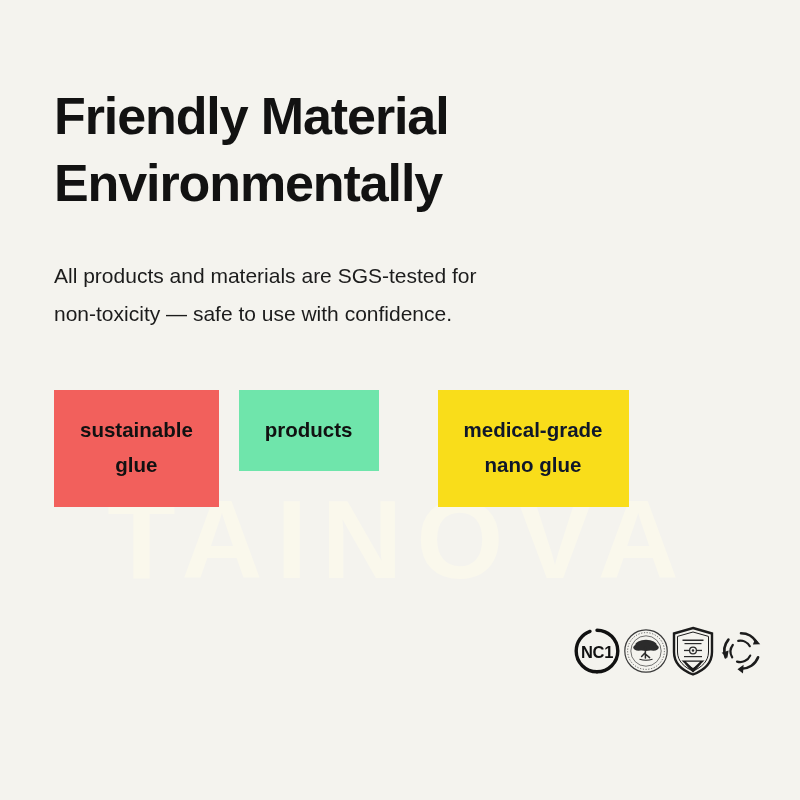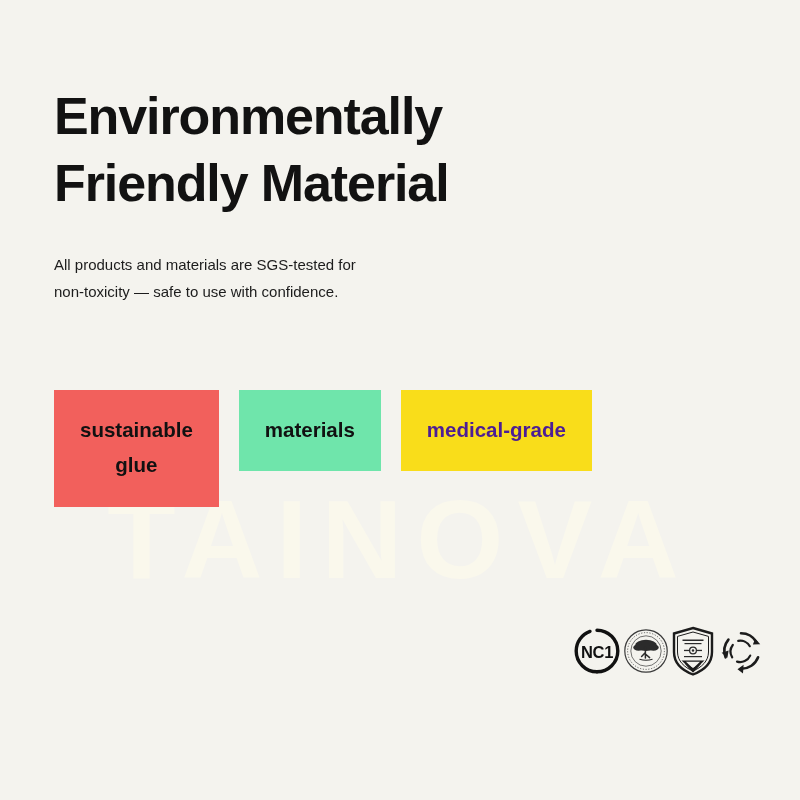--- a/index.html
+++ b/index.html
@@ -58,21 +58,21 @@
   .headline .line { display: block; }
 
   
   .subcopy {
     position: absolute;
     left: 54px;
     top: 236px;
     width: 620px;
     font-family: "Liberation Sans", sans-serif;
     font-weight: 400;
-    font-size: 15px;
+    font-size: 21px;
     line-height: 1.82;
     color: #1c1c1c;
     z-index: 2;
   }
   .subcopy .line { display: block; }
 
   
   .chips {
     position: absolute;
     left: 54px;
@@ -118,42 +118,43 @@
   .badge svg { display: block; }
 </style>
 </head>
 <body style="background: rgb(244, 243, 238);">
 
 <div id="page" style="background: rgb(244, 243, 238);">
 
   <div class="watermark" style="color: rgb(250, 248, 236);">TAINOVA</div>
 
   <h1 class="headline">
+    <span class="line">Friendly Material</span>
     <span class="line">Environmentally</span>
-    <span class="line">Friendly Material</span>
   </h1>
 
   <p class="subcopy">
     <span class="line">All products and materials are SGS-tested for</span>
     <span class="line">non-toxicity — safe to use with confidence.</span>
   </p>
 
   <div class="chips">
 
     <div class="chip" id="chip-0" style="background: rgb(242, 96, 92); color: rgb(17, 17, 17);">
       <span class="line">sustainable</span>
       <span class="line">glue</span>
     </div>
 
     <div class="chip" id="chip-1" style="background: rgb(111, 229, 171); color: rgb(17, 17, 17);">
-      <span class="line">materials</span>
-    </div>
-
-    <div class="chip" id="chip-2" style="background: rgb(249, 221, 26); color: #4c1d95;">
+      <span class="line">products</span>
+    </div>
+
+    <div class="chip" id="chip-2" style="background: rgb(249, 221, 26); color: #0f172a; margin-left: 39px;">
       <span class="line">medical-grade</span>
+      <span class="line">nano glue</span>
     </div>
 
   </div>
 
   <div class="badges">
 
     <div class="badge">
       <svg width="50" height="50" viewBox="0 0 50 50" aria-hidden="true">
         <path d="M25 4.2 A20.8 20.8 0 0 1 45.8 25 A20.8 20.8 0 0 1 25 45.8" fill="none" stroke="#111" stroke-width="3.4" stroke-linecap="round"></path>
         <path d="M25 45.8 A20.8 20.8 0 0 1 4.2 25 A20.8 20.8 0 0 1 18 5.4" fill="none" stroke="#111" stroke-width="3.4" stroke-linecap="round"></path>

